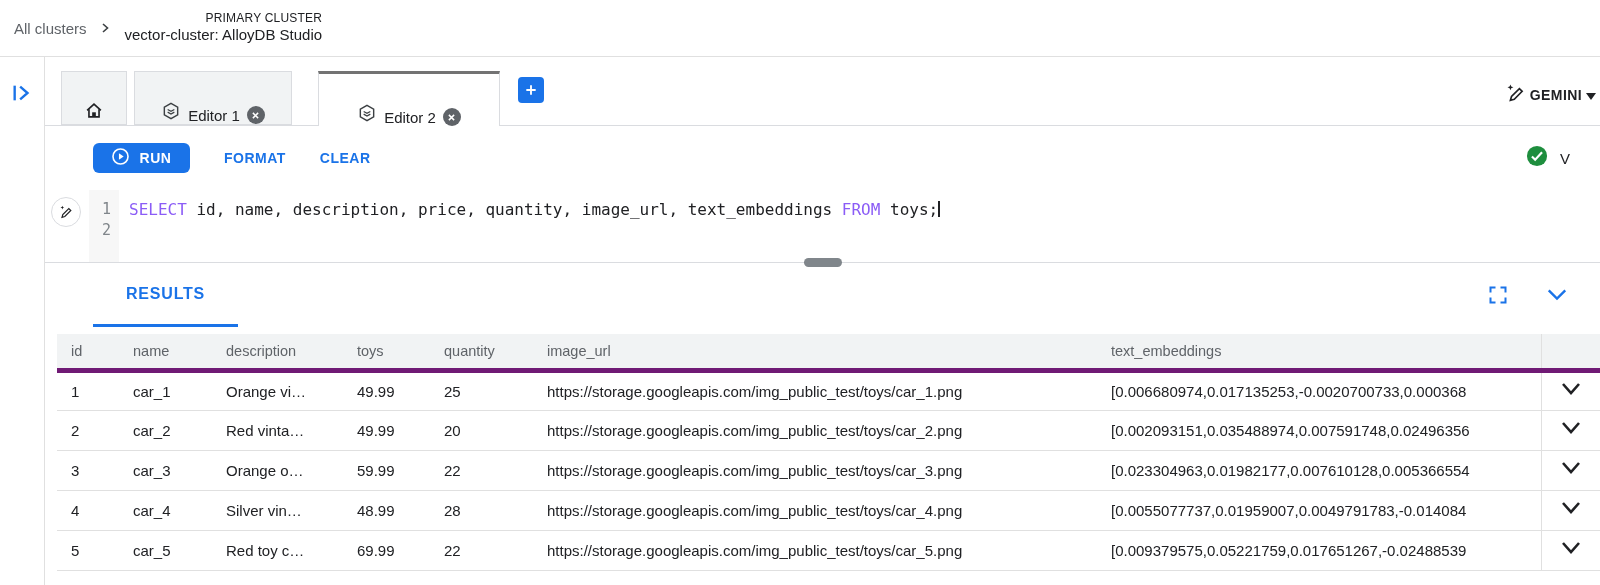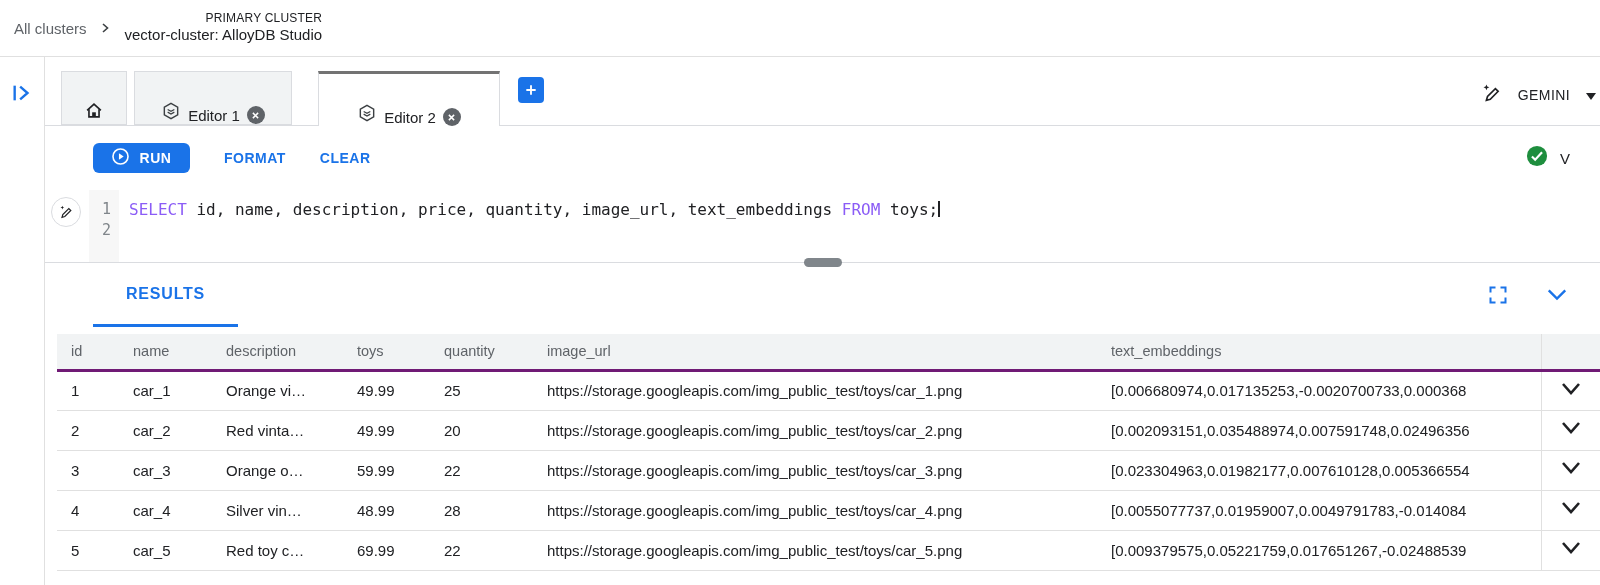--- a/index.html
+++ b/index.html
@@ -28,21 +28,21 @@
     background:#f1f3f4; border:1px solid #dadce0; font-size:15px; font-weight:500; color:#202124; cursor:pointer; }
   .tab-home { width:66px; }
   .tab-ed1 { width:158px; margin-left:7px; }
   .tab.active { background:#fff; border-top:3px solid #737373; border-bottom:none;
     height:55px; margin-bottom:-1px; position:relative; z-index:2; width:182px; margin-left:26px; }
   .close-btn { width:18px; height:18px; border-radius:50%; background:#5f6368; display:flex;
     align-items:center; justify-content:center; cursor:pointer; flex:0 0 auto; }
   .add-tab { width:26px; height:26px; border-radius:4px; background:#1a73e8; color:#fff;
     margin-left:18px; margin-bottom:22px; display:flex; align-items:center; justify-content:center; cursor:pointer; }
   .gemini-btn { margin-left:auto; margin-right:4px; margin-bottom:18px; display:flex; align-items:center;
-    gap:16px; font-size:14px; font-weight:400; letter-spacing:.4px; color:#202124; cursor:pointer; }
+    gap:4px; font-size:14px; font-weight:700; letter-spacing:.4px; color:#202124; cursor:pointer; }
 
   
   .toolbar { height:64px; display:flex; align-items:center; padding-left:48px; background:#fff; }
   .run-btn { width:97px; height:30px; background:#1a73e8; border:none; border-radius:6px; color:#fff;
     font-size:14px; font-weight:700; letter-spacing:.6px; display:flex; align-items:center;
     justify-content:center; gap:9px; cursor:pointer; font-family:inherit; }
   .text-btn { background:none; border:none; color:#1a73e8; font-size:14px; font-weight:600;
     letter-spacing:.5px; margin-left:34px; cursor:pointer; font-family:inherit; }
   .toolbar-right { margin-left:auto; margin-right:30px; display:flex; align-items:center; gap:12px; }
   .status-text { font-size:15px; color:#202124; }
@@ -67,21 +67,21 @@
   .results-header { height:64px; display:flex; align-items:stretch; }
   .results-tab { margin-left:48px; padding:0 33px; display:flex; align-items:center; color:#1a73e8;
     font-size:16px; font-weight:600; letter-spacing:.8px; border-bottom:3px solid #1a73e8; cursor:pointer; }
   .results-actions { margin-left:auto; margin-right:32px; display:flex; align-items:center; gap:38px; }
   .icon-btn { cursor:pointer; display:flex; align-items:center; }
 
   
   .table-wrap { margin-left:12px; margin-top:7px; overflow:hidden; flex:1; }
   table { width:100%; border-collapse:collapse; table-layout:fixed; }
   th { height:36px; background:#f1f3f4; font-weight:400; font-size:14.5px; color:#5f6368;
-    text-align:left; padding-left:14px; border-bottom:3px solid #701a75; white-space:nowrap; overflow:hidden; }
+    text-align:left; padding-left:14px; border-bottom:5px solid #701a75; white-space:nowrap; overflow:hidden; }
   td { height:40px; font-size:15px; color:#202124; padding-left:14px; border-bottom:1px solid #e0e0e0;
     white-space:nowrap; overflow:hidden; }
   th.chev-col, td.chev-cell { border-left:1px solid #e0e0e0; padding:0; text-align:center; }
   td.chev-cell { cursor:pointer; }
 </style>
 </head>
 <body>
 
 <div class="app-header">
   <span class="crumb-link">All clusters</span>

